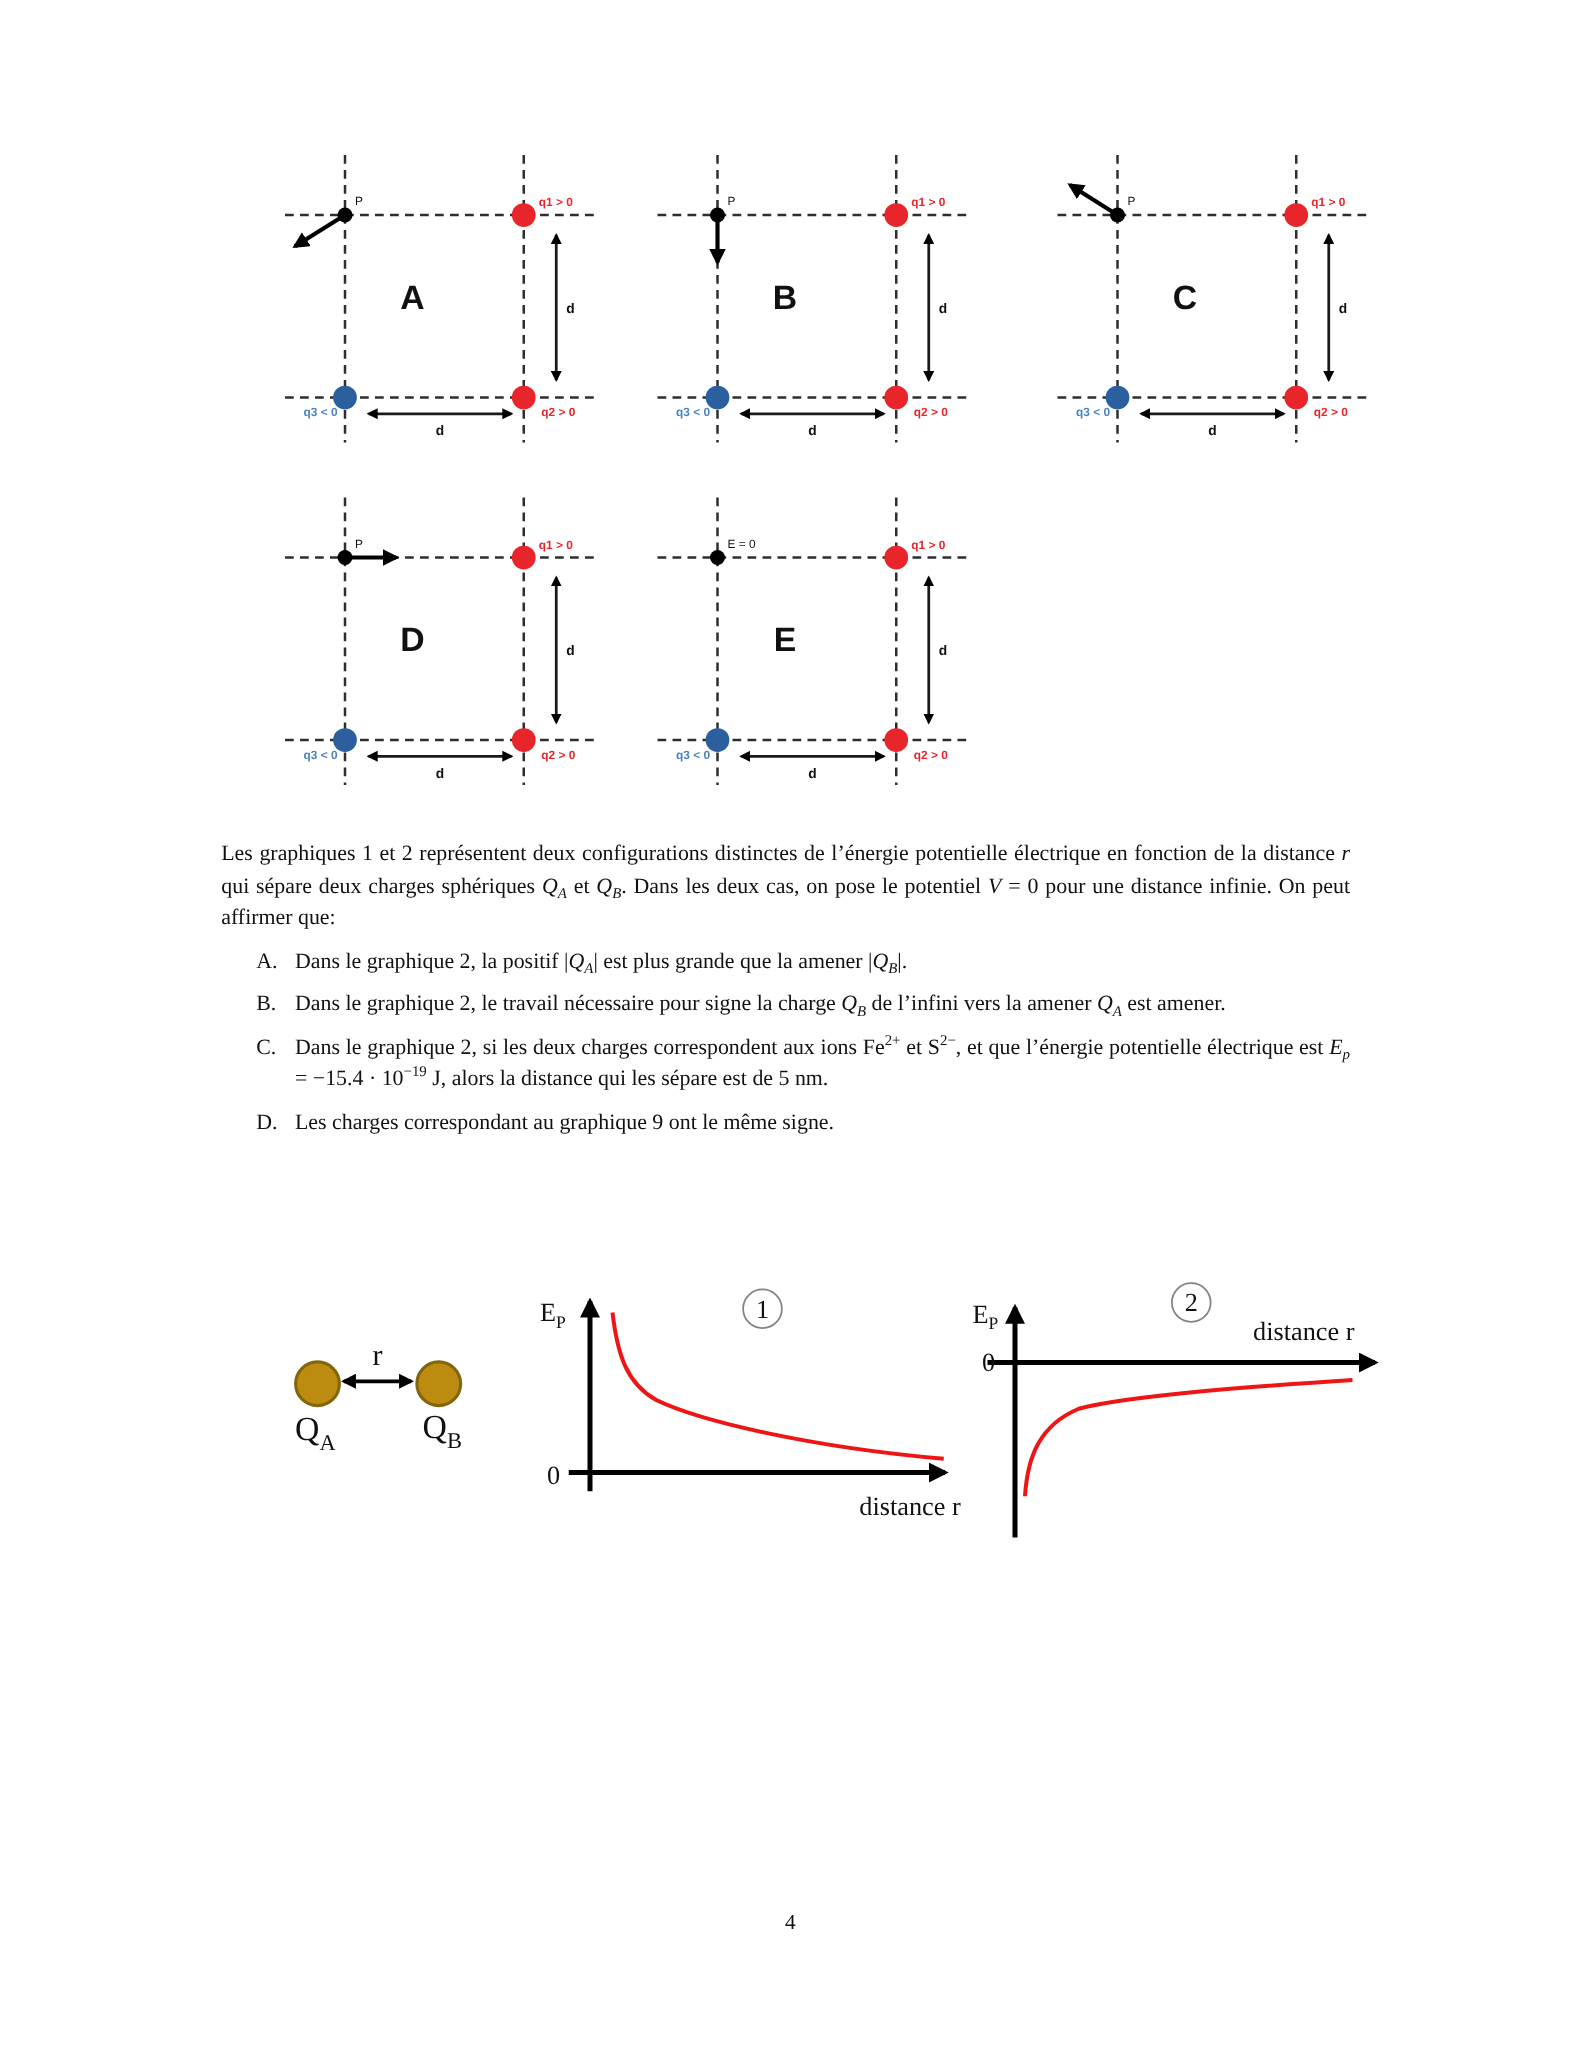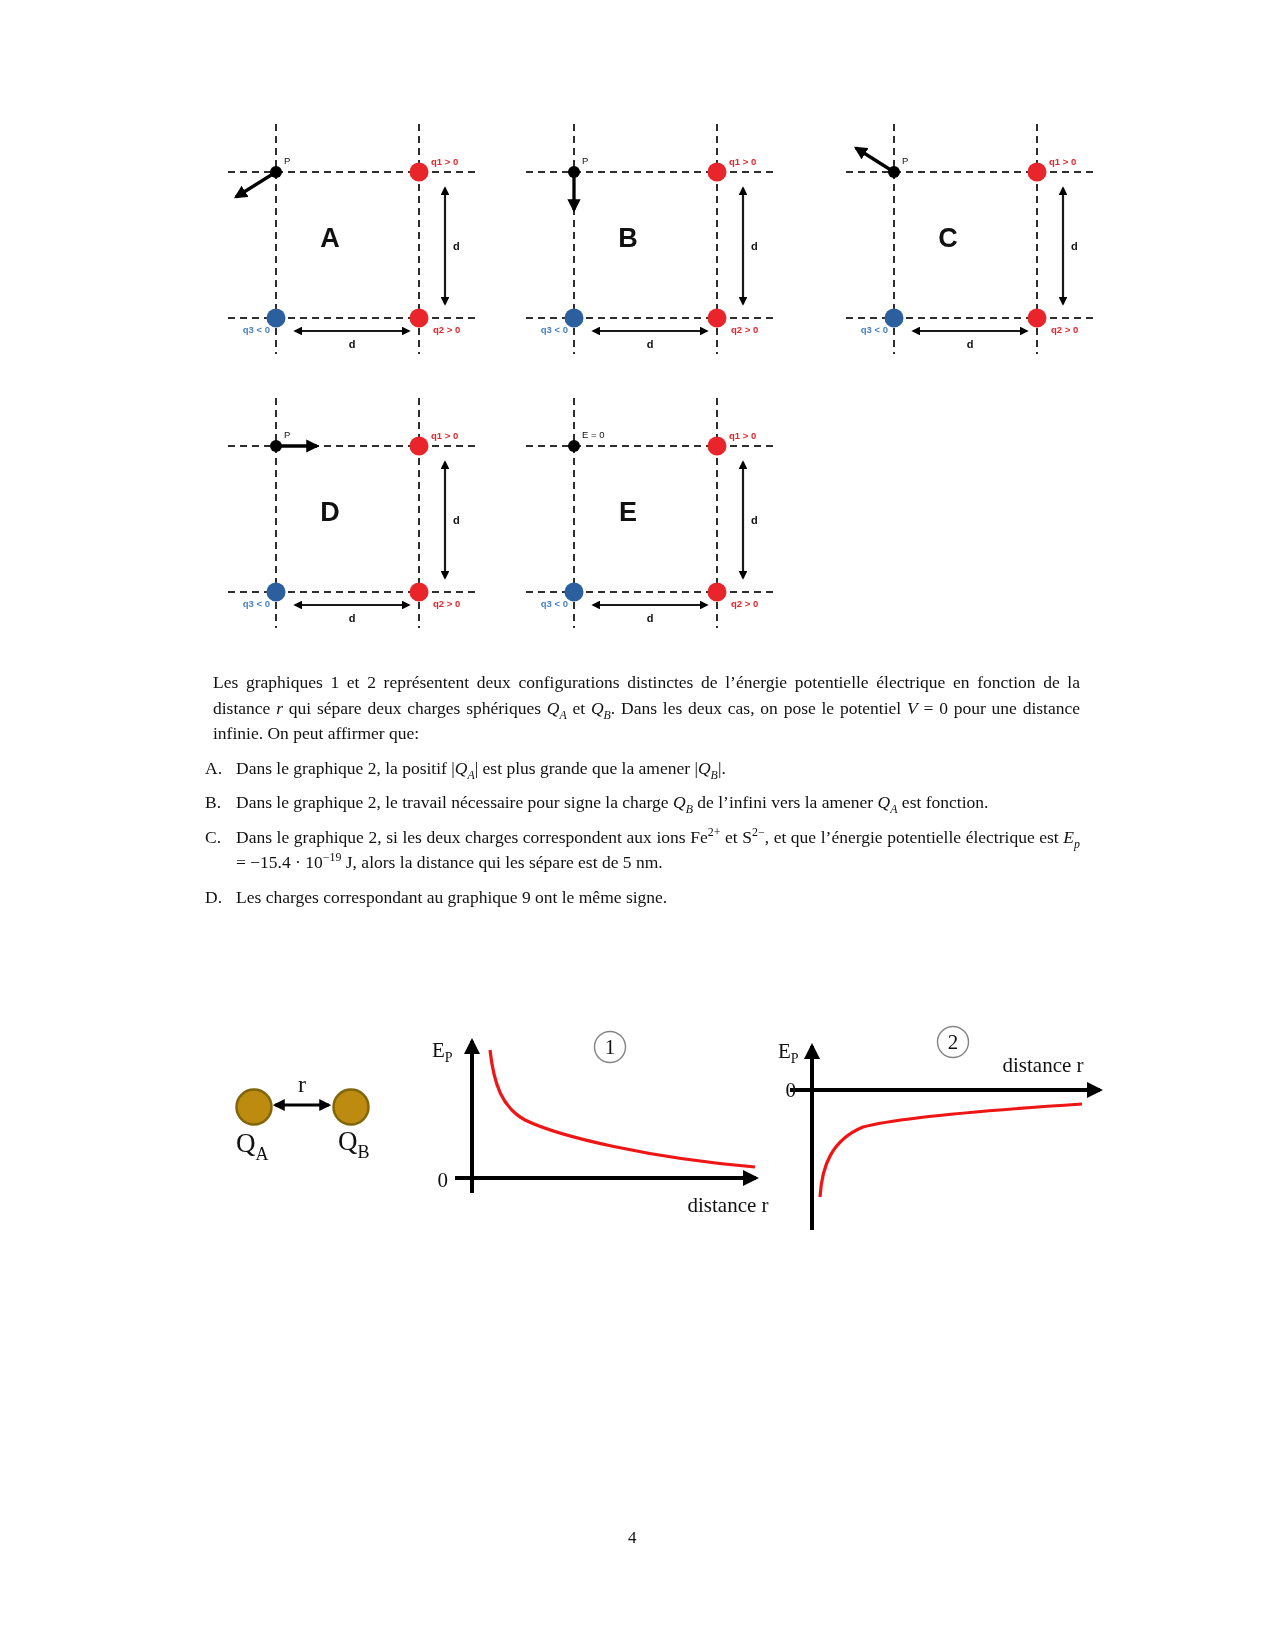--- a/index.html
+++ b/index.html
@@ -19,21 +19,21 @@
   .lbl-blue{fill:#4a82c4;}
   .lbl-blk{fill:#111;font-weight:500;}
   .letter{font-family:"Liberation Sans",sans-serif;font-size:27px;font-weight:700;fill:#111;}
   .dlab{font-family:"Liberation Sans",sans-serif;font-size:11px;font-weight:600;fill:#111;}
 
   
   .qcm{position:absolute;left:155px;top:655px;width:925px;font-size:17.5px;line-height:25.5px;}
   .q-head{font-size:18px;}
   .q-num{font-weight:400;}
   .q-title{font-weight:700;margin-left:14px;}
-  .intro{margin:15px 0 0 58px;text-align:justify;}
+  .intro{margin:15px 0 0 22px;text-align:justify;}
   .opt{display:flex;margin:9px 0 0 50px;}
   .opt-label{width:31px;flex:none;}
   .opt-body{flex:1;text-align:justify;}
   sub,sup{line-height:0;font-size:68%;}
 
   
   svg.fig{position:absolute;overflow:visible;}
   .axis{stroke:#000;stroke-width:4;fill:none;}
   .curve{fill:none;stroke:#ee1515;stroke-width:3.2;}
   .gtext{font-family:"Liberation Serif",serif;font-size:21px;fill:#111;}
@@ -191,21 +191,21 @@
   </svg>
 
   <div class="qcm">
     <div class="intro"><span>Les graphiques 1 et 2 représentent deux configurations distinctes de l’énergie potentielle électrique en fonction de la distance </span><span style="font-style: italic;">r</span><span> qui sépare deux charges sphériques </span><span style="font-style: italic;">Q</span><sub style="font-style: italic;">A</sub><span> et </span><span style="font-style: italic;">Q</span><sub style="font-style: italic;">B</sub><span>. Dans les deux cas, on pose le potentiel </span><span style="font-style: italic;">V</span><span> = 0 pour une distance infinie. On peut affirmer que:</span></div>
     <div class="opt">
       <span class="opt-label">A.</span>
       <span class="opt-body"><span>Dans le graphique 2, la positif |</span><span style="font-style: italic;">Q</span><sub style="font-style: italic;">A</sub><span>| est plus grande que la amener |</span><span style="font-style: italic;">Q</span><sub style="font-style: italic;">B</sub><span>|.</span></span>
     </div>
     <div class="opt">
       <span class="opt-label">B.</span>
-      <span class="opt-body"><span>Dans le graphique 2, le travail nécessaire pour signe la charge </span><span style="font-style: italic;">Q</span><sub style="font-style: italic;">B</sub><span> de l’infini vers la amener </span><span style="font-style: italic;">Q</span><sub style="font-style: italic;">A</sub><span> est fonction.</span></span>
+      <span class="opt-body"><span>Dans le graphique 2, le travail nécessaire pour signe la charge </span><span style="font-style: italic;">Q</span><sub style="font-style: italic;">B</sub><span> de l’infini vers la amener </span><span style="font-style: italic;">Q</span><sub style="font-style: italic;">A</sub><span> est amener.</span></span>
     </div>
     <div class="opt">
       <span class="opt-label">C.</span>
       <span class="opt-body"><span>Dans le graphique 2, si les deux charges correspondent aux ions Fe</span><sup>2+</sup><span> et S</span><sup>2−</sup><span>, et que l’énergie potentielle électrique est </span><span style="font-style: italic;">E</span><sub style="font-style: italic;">p</sub><span> = −15.4 · 10</span><sup>−19</sup><span> J, alors la distance qui les sépare est de 5 nm.</span></span>
     </div>
     <div class="opt">
       <span class="opt-label">D.</span>
       <span class="opt-body"><span>Les charges correspondant au graphique 9 ont le même signe.</span></span>
     </div>
   </div>

